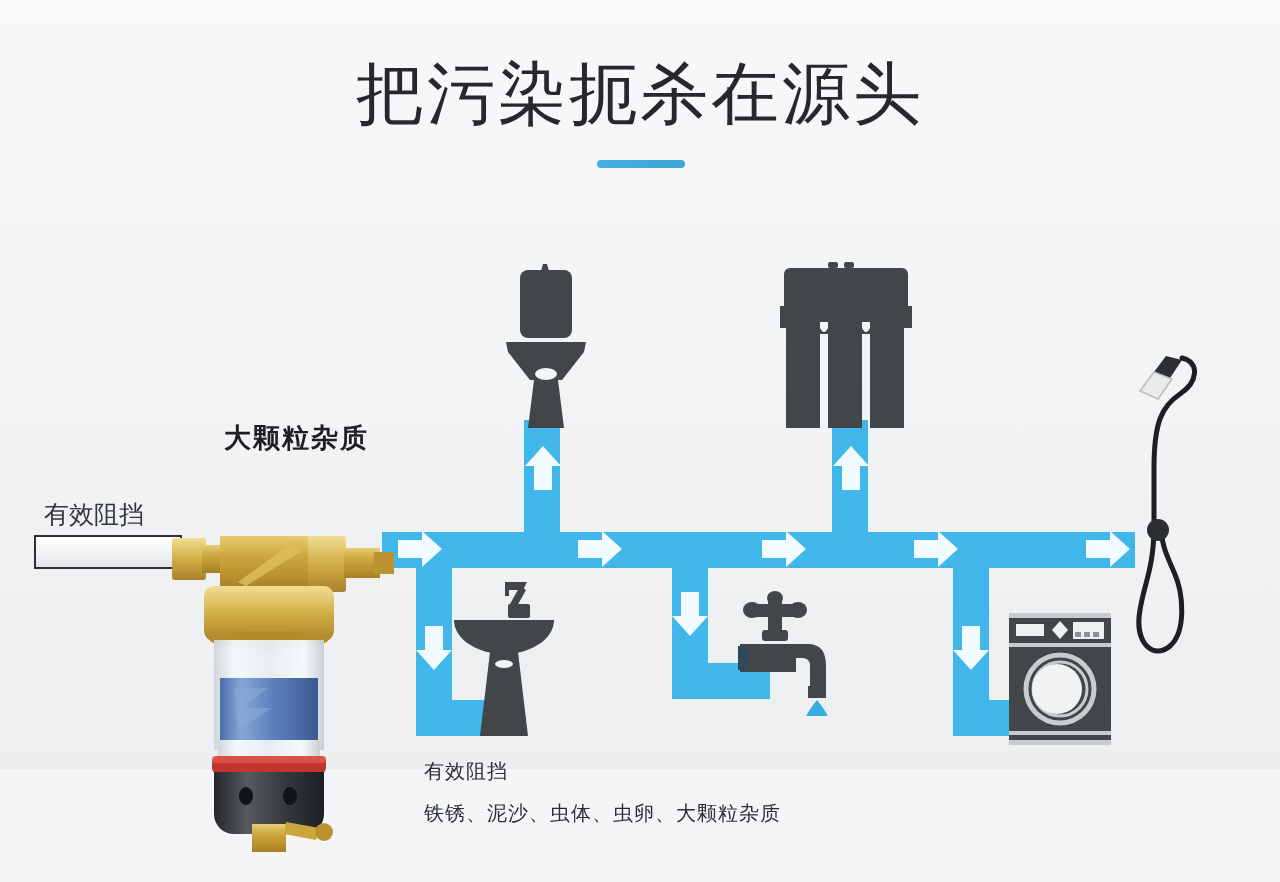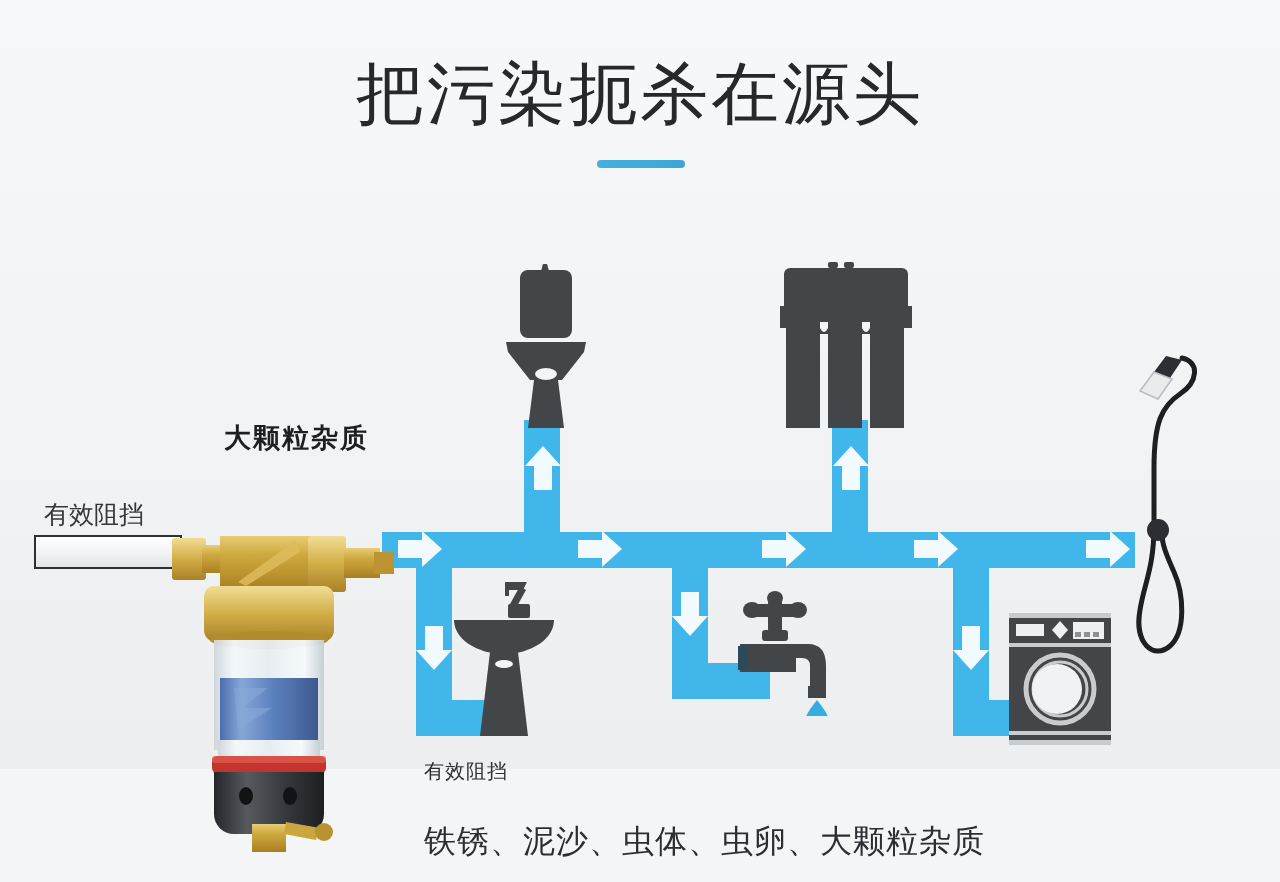--- a/index.html
+++ b/index.html
@@ -50,21 +50,21 @@
 
   
   .brass{position:absolute;}
 
   
   .lbl{position:absolute;white-space:nowrap;color:#2b2e32;}
   .lbl-inlet{left:44px;top:498px;font-size:25px;color:#33363a;}
   .lbl-main{left:224px;top:420px;font-size:27px;font-weight:bold;letter-spacing:2px;color:#1d1f22;}
   .lbl-sub{left:198px;top:470px;font-size:24px;color:#3a3d41;letter-spacing:1px;}
   .block-title{left:424px;top:758px;font-size:20px;color:#2b2e32;letter-spacing:1px;}
-  .block-list{left:424px;top:820px;font-size:32px;color:#2b2e32;letter-spacing:1px;}
+  .block-list{left:424px;top:800px;font-size:20px;color:#2b2e32;letter-spacing:1px;}
 
   
   .fixture{position:absolute;}
 </style>
 </head>
 <body>
 
 <div id="stage">
 
   <div class="title">把污染扼杀在源头</div>

